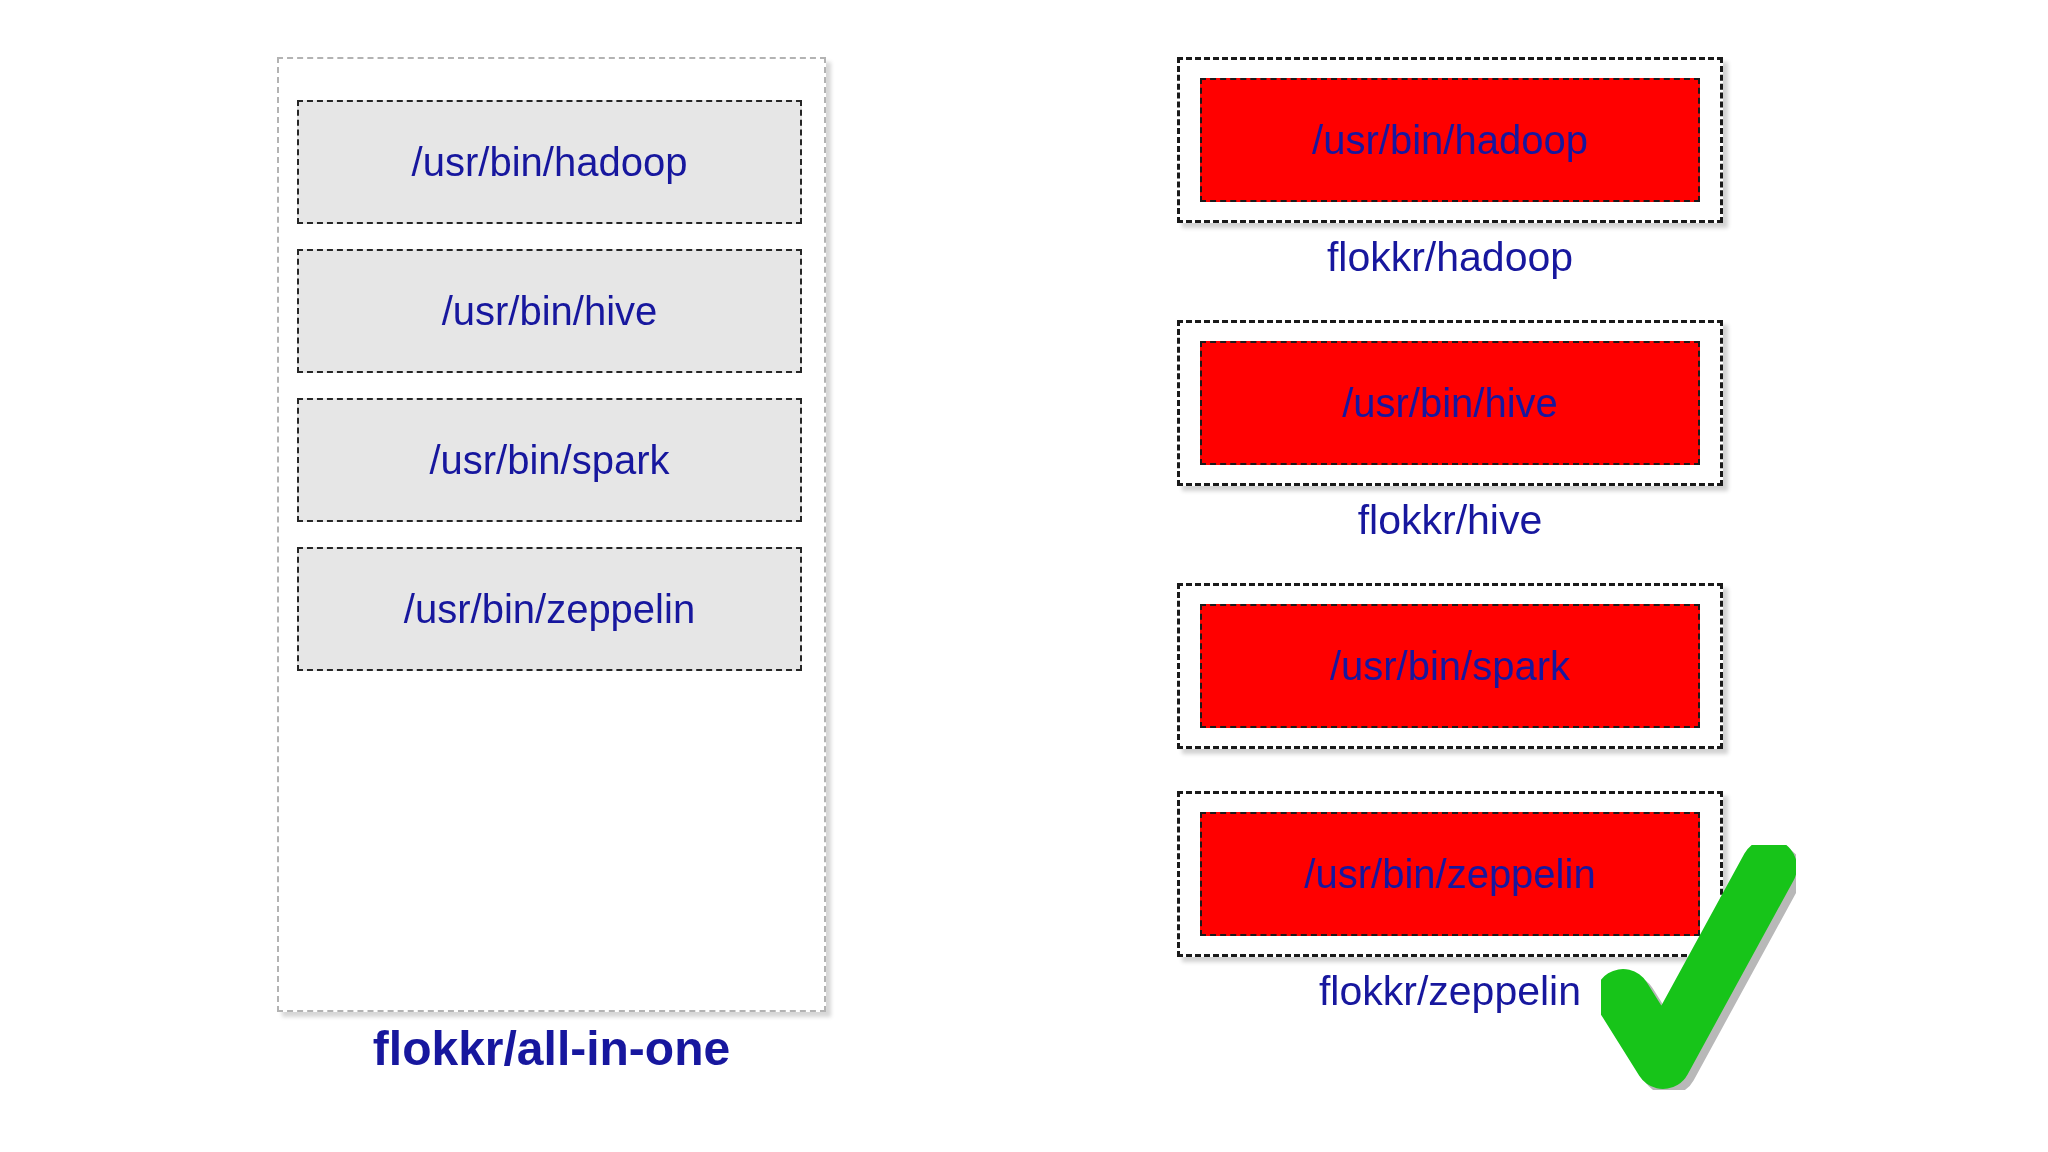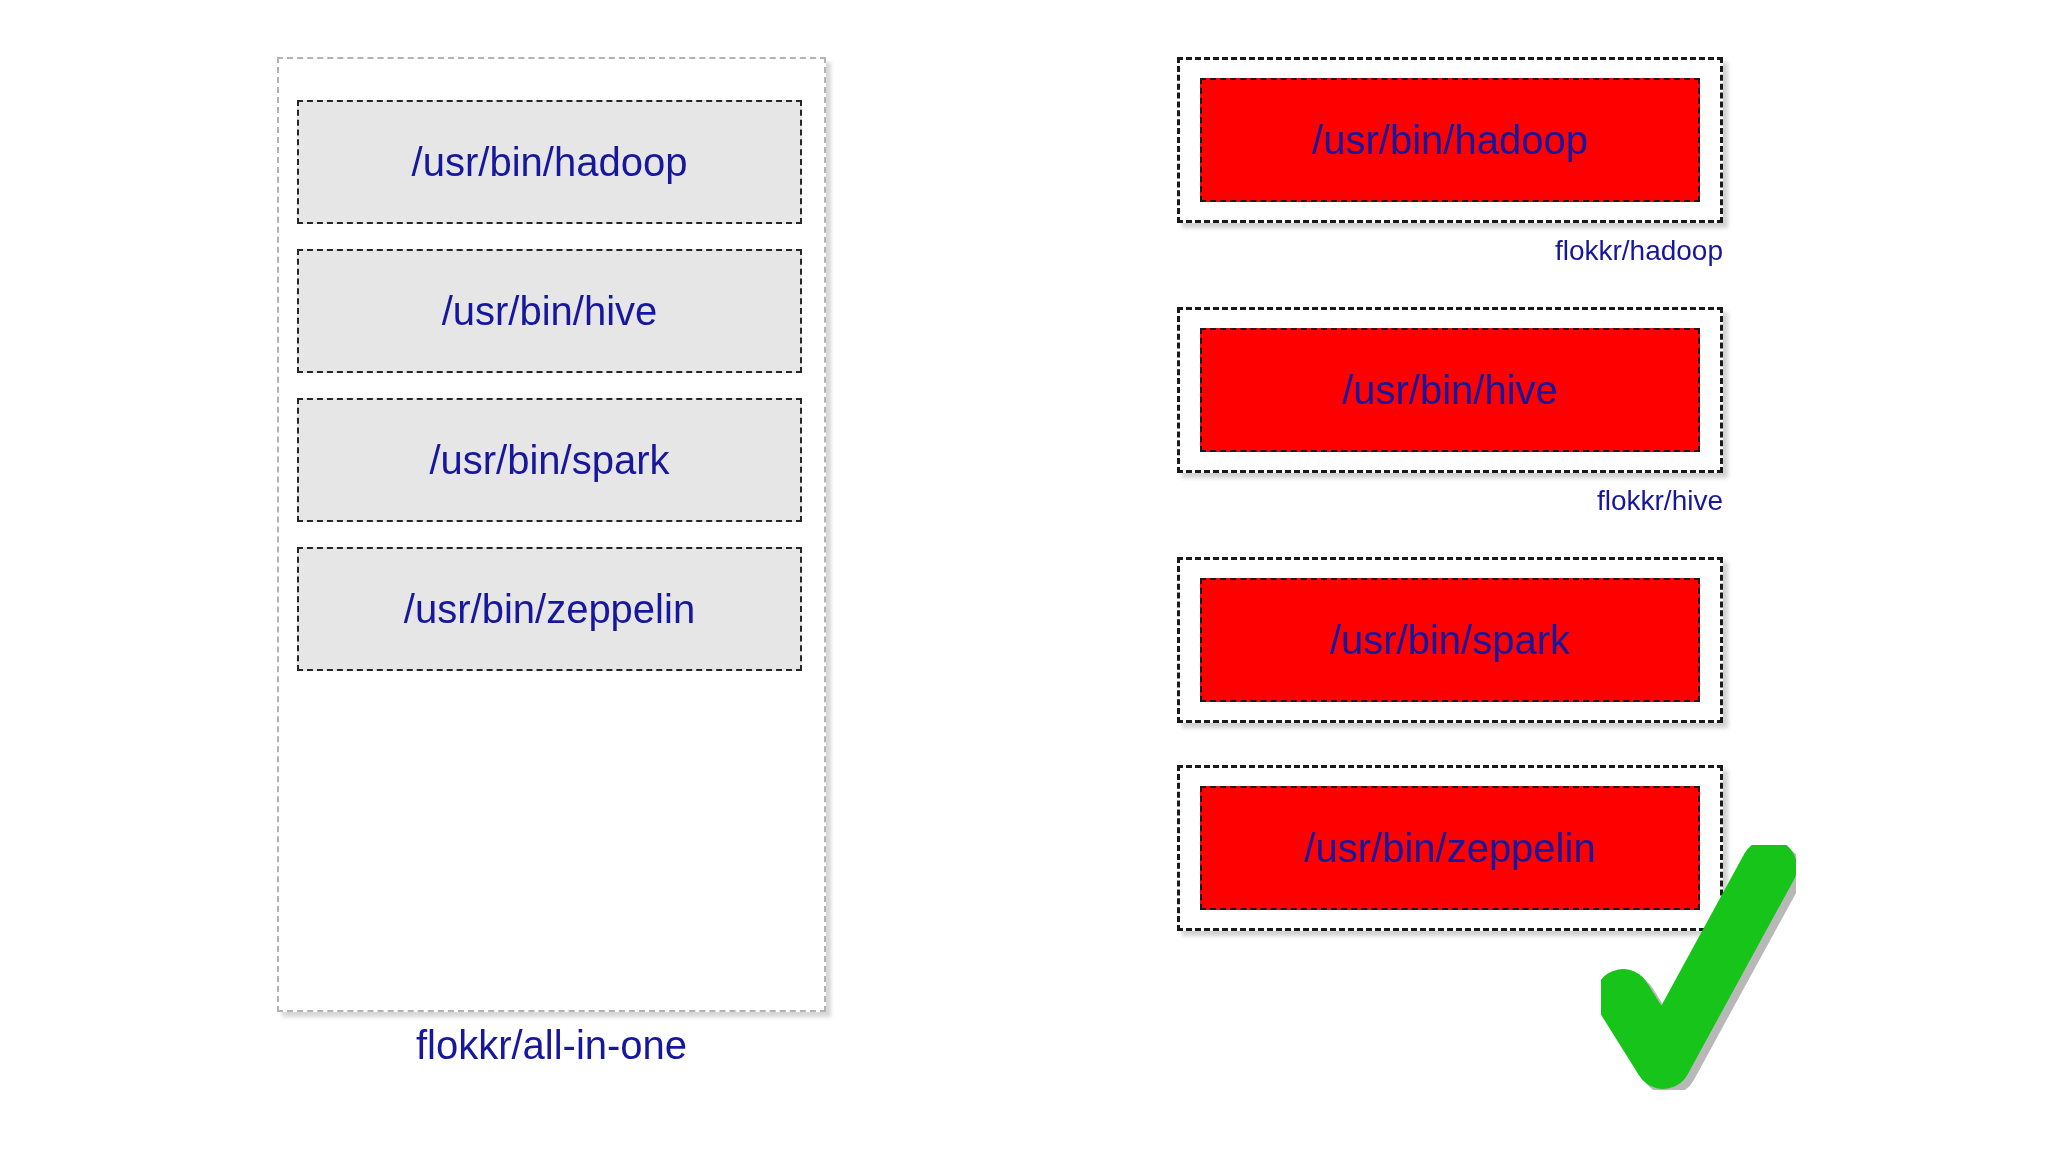--- a/index.html
+++ b/index.html
@@ -63,23 +63,24 @@
     line-height: 1;
     white-space: nowrap;
   }
   .aio-caption {
     position: absolute;
     left: 0;
     top: 968px;
     width: 549px;
     text-align: center;
     color: #17179e;
-    font-size: 40px;
-    line-height: 1;
-    white-space: nowrap;
+    font-size: 48px;
+    line-height: 1;
+    white-space: nowrap;
+    font-weight: bold;
   }
 
   
   .comp-col {
     position: absolute;
     left: 1177px;
     top: 57px;
     width: 560px;
   }
   .comp-group {
@@ -110,23 +111,23 @@
     justify-content: center;
   }
   .comp-bin-label {
     color: #17179e;
     font-size: 40px;
     line-height: 1;
     white-space: nowrap;
   }
   .comp-caption {
     width: 546px;
-    text-align: right;
-    color: #17179e;
-    font-size: 28px;
+    text-align: center;
+    color: #17179e;
+    font-size: 41px;
     line-height: 1;
     white-space: nowrap;
     margin-top: 14px;
   }
 
   
   .check-mark {
     position: absolute;
     left: 1601px;
     top: 845px;
@@ -186,20 +187,21 @@
         </div>
       </div>
     </div>
 
     <div class="comp-group">
       <div class="comp-container">
         <div class="comp-redbox">
           <span class="comp-bin-label">/usr/bin/zeppelin</span>
         </div>
       </div>
+      <div class="comp-caption">flokkr/zeppelin</div>
     </div>
 
   </div>
 
   <svg class="check-mark" viewBox="0 0 195 245">
     <path d="M 22 152 L 62 216 L 168 22" fill="none" stroke="#b8b8b8" stroke-width="56" stroke-linecap="round" stroke-linejoin="round" transform="translate(6,6)"></path>
     <path d="M 22 152 L 62 216 L 168 22" fill="none" stroke="#17c419" stroke-width="56" stroke-linecap="round" stroke-linejoin="round"></path>
   </svg>
 
 </div>

